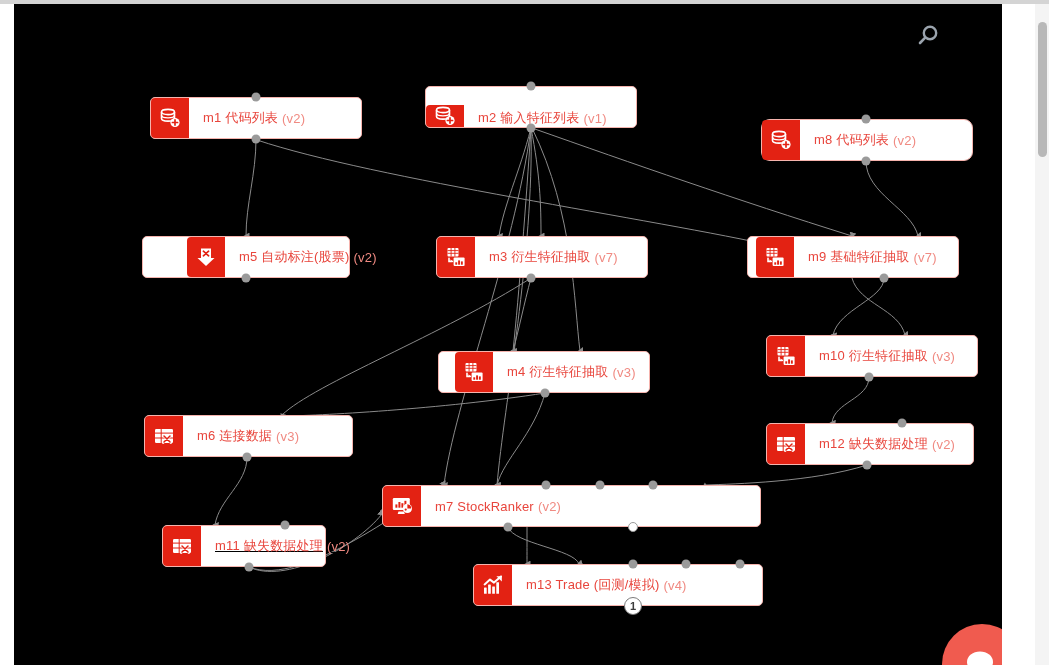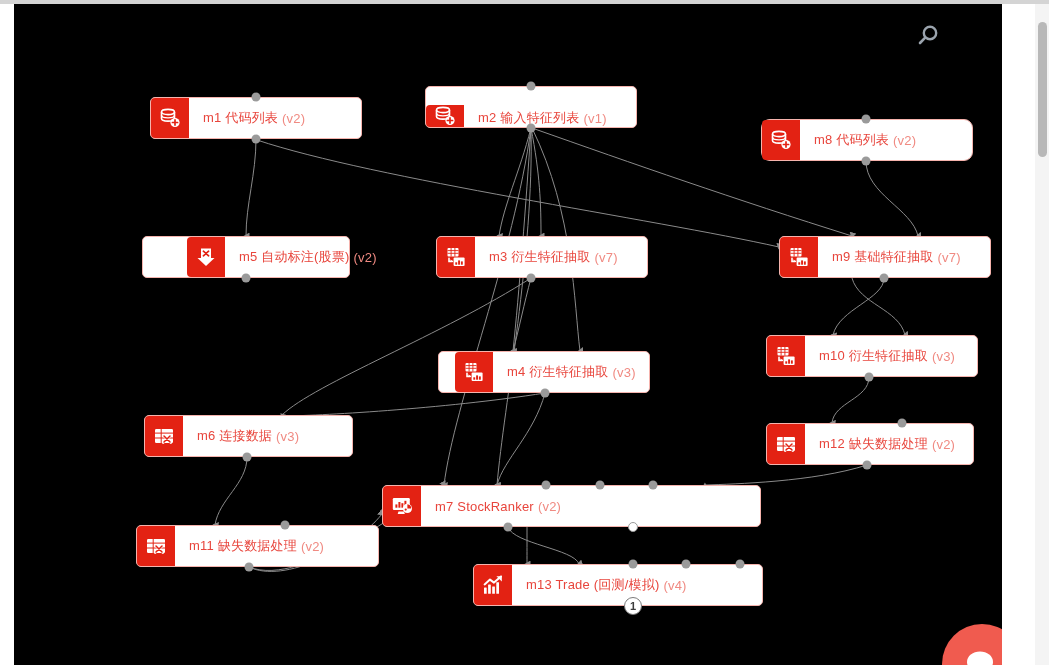--- a/index.html
+++ b/index.html
@@ -245,21 +245,21 @@
           <rect x="15.9" y="15.4" width="1.9" height="3.3"></rect>
         </g>
       </svg>
           </div>
           <div class="node-label">
             <span>m3 衍生特征抽取</span>
             <span class="ver">(v7)</span>
           </div>
         </div>
         <div class="port" style="left: 517px; top: 274px;"></div>
-        <div class="node" style="left: 765px; top: 232px; width: 212px;">
+        <div class="node" style="left: 733px; top: 232px; width: 212px; padding-left: 8px;">
           <div class="node-icon">
             <svg width="22" height="22" viewBox="0 0 22 22">
         <rect x="2.5" y="2" width="11" height="8.6" rx="1" fill="#ffffff"></rect>
         <g stroke="#e32213" stroke-width="0.9">
           <line x1="2.5" y1="4.6" x2="13.5" y2="4.6"></line>
           <line x1="2.5" y1="7.3" x2="13.5" y2="7.3"></line>
           <line x1="6.1" y1="2" x2="6.1" y2="10.6"></line>
           <line x1="9.9" y1="2" x2="9.9" y2="10.6"></line>
         </g>
         <path d="M4,12.2 V15.4 H7.2" fill="none" stroke="#ffffff" stroke-width="1.6" stroke-linecap="round"></path>
@@ -388,21 +388,21 @@
           <div class="node-label">
             <span>m7 StockRanker</span>
             <span class="ver">(v2)</span>
           </div>
         </div>
         <div class="port" style="left: 532px; top: 481px;"></div>
         <div class="port" style="left: 586px; top: 481px;"></div>
         <div class="port" style="left: 639px; top: 481px;"></div>
         <div class="port" style="left: 494px; top: 523px;"></div>
         <div class="port hollow" style="left: 619px; top: 523px;"></div>
-        <div class="node" style="left: 122px; top: 521px; width: 243px;">
+        <div class="node" style="left: 148px; top: 521px; width: 164px; text-decoration: underline;">
           <div class="node-icon">
             <svg width="22" height="22" viewBox="0 0 22 22">
         <rect x="2" y="4" width="18" height="14" rx="1.2" fill="#ffffff"></rect>
         <g stroke="#e32213" stroke-width="1">
           <line x1="2" y1="8.1" x2="20" y2="8.1"></line>
           <line x1="2" y1="13" x2="20" y2="13"></line>
           <line x1="8.2" y1="4" x2="8.2" y2="18"></line>
         </g>
         <path d="M10.2,10.4 L17.8,17.6 M17.8,10.4 L10.2,17.6" stroke="#ffffff" stroke-width="2.6" stroke-linecap="round"></path>
         <path d="M11,11 L17,17 M17,11 L11,17" stroke="#e32213" stroke-width="1.5" stroke-linecap="round"></path>

